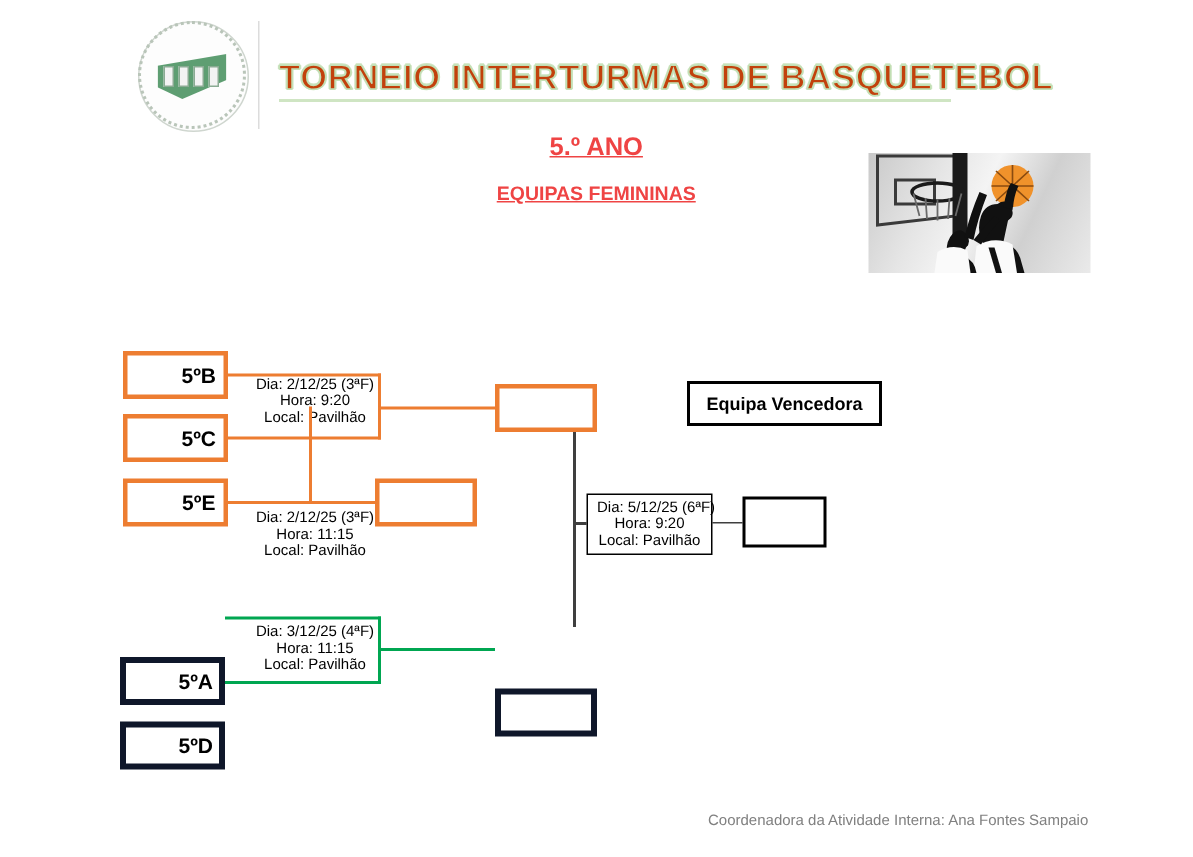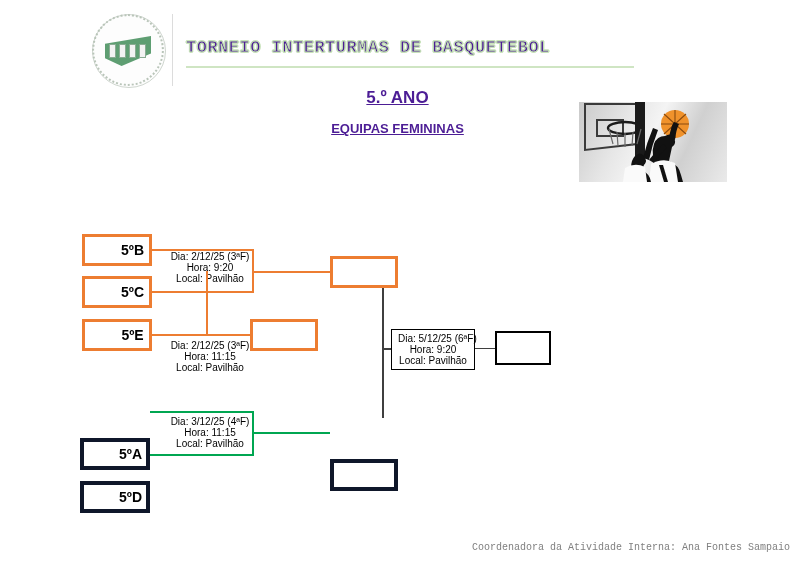--- a/index.html
+++ b/index.html
@@ -75,45 +75,44 @@
     left: 172px;
     top: 14px;
     width: 1px;
     height: 72px;
     background: #dcdcdc;
   }
   .main-title {
     position: absolute;
     left: 186px;
     top: 38px;
-    font-size: 17px;
+    font-size: 23px;
     font-weight: bold;
     letter-spacing: 0.5px;
-    color: #4c1d95;
+    color: #c2410c;
     -webkit-text-stroke: 1px #c2dfb4;
     text-shadow:
       -1px 0 #cfe5c3, 1px 0 #cfe5c3,
       0 -1px #cfe5c3, 0 1px #cfe5c3;
     white-space: nowrap;
-    font-family: Liberation Mono, monospace;
   }
   .main-title-underline {
     position: absolute;
     left: 186px;
     top: 66px;
     width: 448px;
     height: 2px;
     background: #cfe5c3;
   }
 
   .sub-title {
     position: absolute;
     text-align: center;
     font-weight: bold;
-    color: #4c1d95;
+    color: #ef4444;
     text-decoration: underline;
     white-space: nowrap;
   }
   .sub-title-1 {
     left: 0; right: 0;
     top: 88px;
     font-size: 17px;
   }
   .sub-title-2 {
     left: 0; right: 0;
@@ -195,21 +194,20 @@
   }
 
   
   .footer {
     position: absolute;
     left: 472px;
     top: 542px;
     font-size: 10px;
     color: #808080;
     white-space: nowrap;
-    font-family: Liberation Mono, monospace;
   }
 </style>
 </head>
 <body>
 
 <div id="page">
 
   <div class="logo-wrap">
     <div class="logo-circle"></div>
     <div class="logo-ring-text"></div>
@@ -310,16 +308,17 @@
   <div class="line ln-black" style="left:470px; top:348px; width:26px; height:1px;"></div>
 
   <div class="info info-boxed" style="left:391px; top:329px; width:84px;">
     <div>Dia: 5/12/25 (6ªF)</div>
     <div>Hora: 9:20</div>
     <div>Local: Pavilhão</div>
   </div>
 
   <div class="box box-black" style="left:495px; top:331px; width:56px; height:34px;"></div>
 
+  <div class="label-box" style="left:458px; top:254px; width:130px; height:30px; font-size:12px;">Equipa Vencedora</div>
 
   <div class="footer">Coordenadora da Atividade Interna: Ana Fontes Sampaio</div>
 
 </div>
 
 </body></html>

